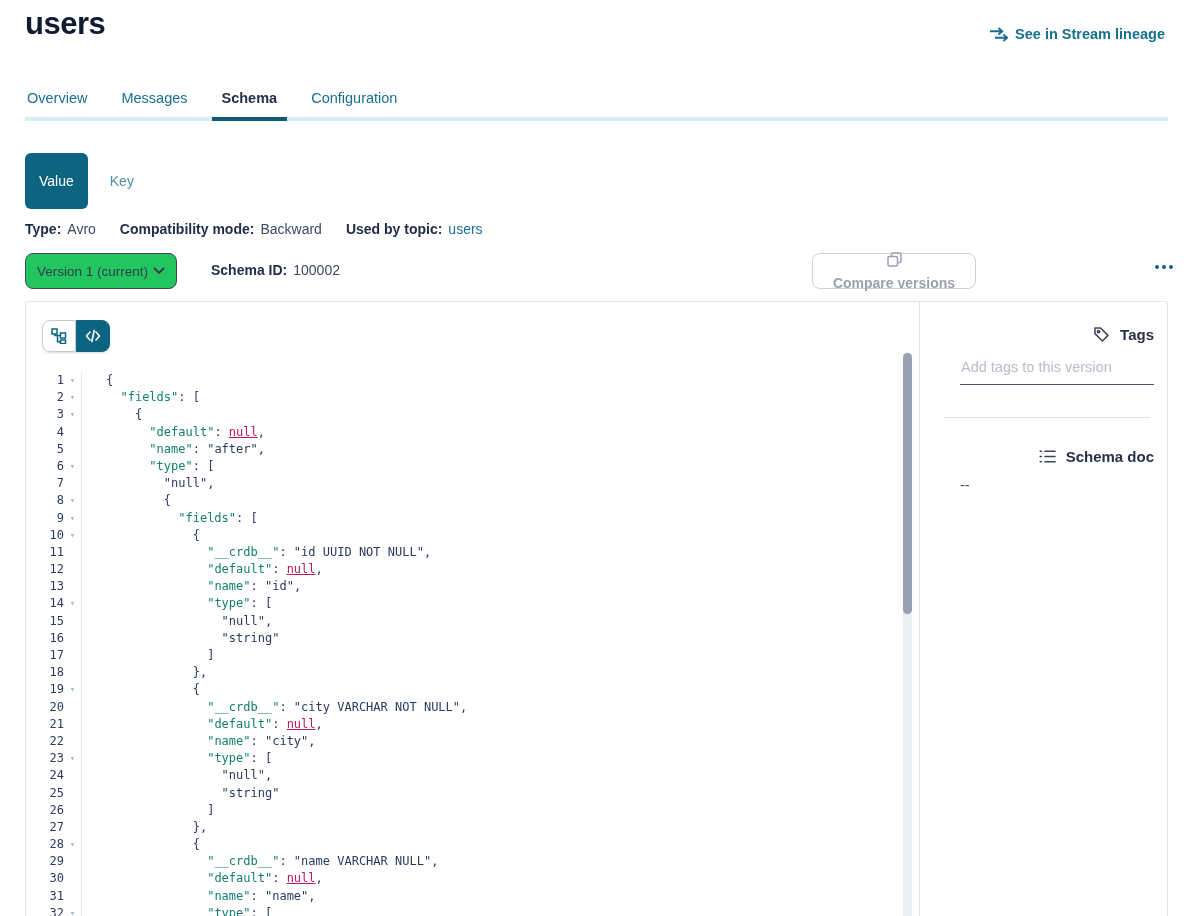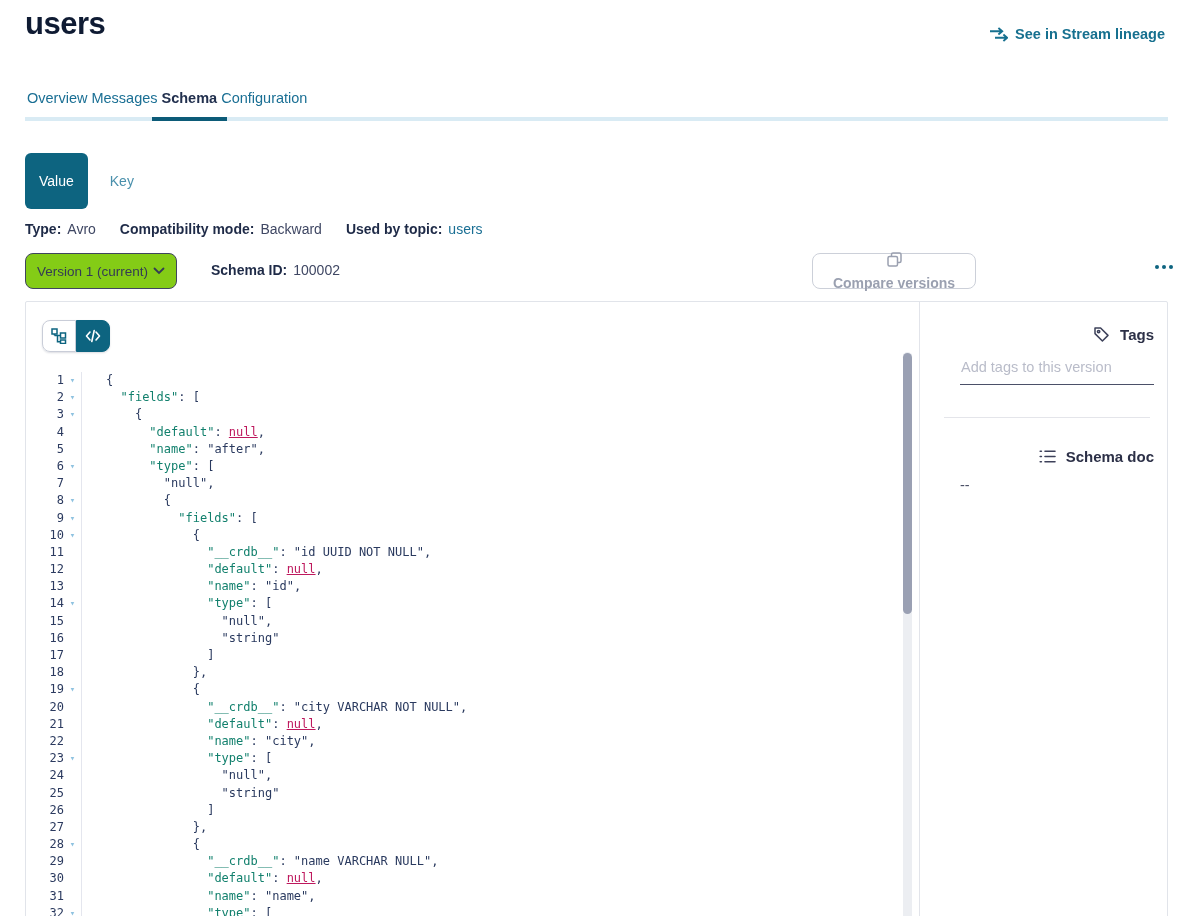--- a/index.html
+++ b/index.html
@@ -7,21 +7,21 @@
     font-family:"Liberation Sans", sans-serif; }
   .page { position:relative; width:1189px; height:916px; background:#fff; }
 
   
   .title { position:absolute; left:25px; top:6px; font-size:31px; font-weight:700;
     color:#0f1b33; letter-spacing:-0.5px; }
   .lineage-link { position:absolute; right:24px; top:26px; display:flex; align-items:center;
     gap:7px; color:#16708f; font-size:14.5px; font-weight:700; cursor:pointer; }
 
   
-  .tabs { position:absolute; left:25px; top:90px; display:flex; font-size:14.5px; }
+  .tabs { position:absolute; left:25px; top:90px; display:flex; gap:30px; font-size:14.5px; }
   .tab { color:#1a6f94; position:relative; padding:0 2px 14px 2px; cursor:pointer; }
   .tab.active { color:#22304e; font-weight:700; }
   .tab.active::after { content:""; position:absolute; left:-8px; right:-8px; top:27px;
     height:4px; background:#0c5b78; z-index:2; }
   .tab-underbar { position:absolute; left:25px; width:1143px; top:117px; height:4px;
     background:#d9ebf4; }
 
   
   .vk-toggle { position:absolute; left:25px; top:153px; display:flex; align-items:center; gap:22px; }
   .value-btn { background:#0d6480; color:#fff; font-size:14px; border:none; border-radius:6px;
@@ -31,21 +31,21 @@
   
   .meta-row { position:absolute; left:25px; top:221px; display:flex; gap:24px; font-size:14px; }
   .meta-item { display:flex; gap:6px; }
   .meta-label { font-weight:700; color:#1e2a47; }
   .meta-value { color:#3f4763; }
   .meta-link { color:#1a6f94; cursor:pointer; }
 
   
   .version-row { position:absolute; left:25px; top:253px; width:1143px; height:36px; }
   .version-select { position:absolute; left:0; top:0; width:152px; height:35px;
-    border:1px solid #3f455e; border-radius:8px; background:#84cc16; display:flex;
+    border:1px solid #3f455e; border-radius:8px; background:#22c55e; display:flex;
     align-items:center; justify-content:space-between; padding:17px 11px; cursor:pointer; }
   .version-select span { font-size:13.5px; color:#343b55; }
   .schema-id { position:absolute; left:186px; top:9px; font-size:14px; display:flex; gap:6px; }
   .btn-right { position:absolute; top:0; height:36px; display:flex; align-items:center;
     justify-content:center; gap:8px; background:#fff; font-size:14px; font-family:inherit;
     cursor:pointer;flex-direction:column; }
   .compare-btn { left:787px; width:164px; border:1px solid #ccd0d9; border-radius:8px;
     color:#9aa0b0; font-weight:700; }
   .evolve-btn { left:968px; width:144px; border:1px solid #0d6480; border-radius:4px;
     color:#0d6480; font-weight:700; }

